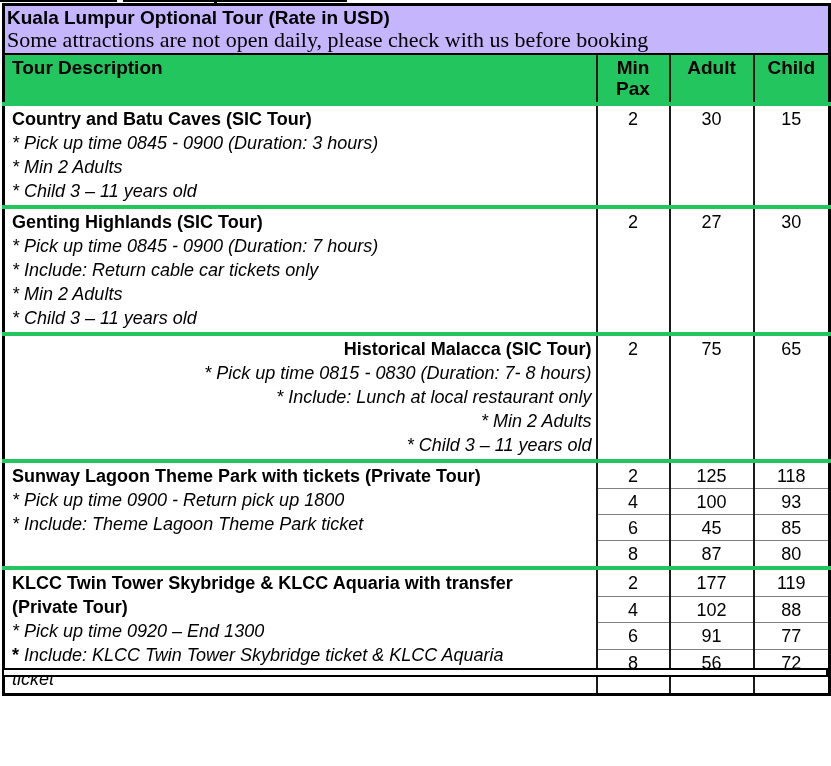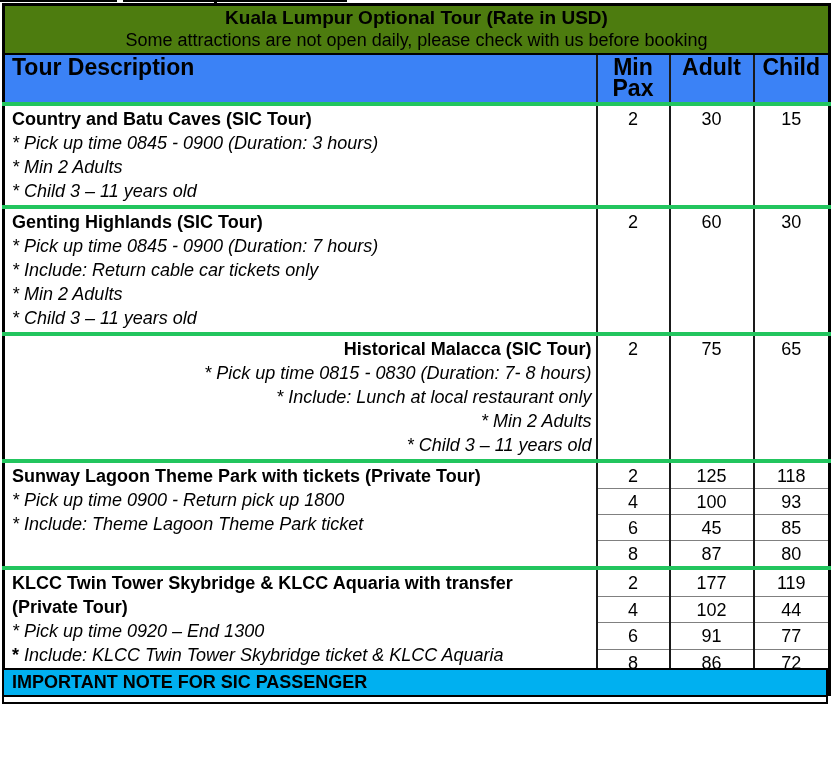--- a/index.html
+++ b/index.html
@@ -25,31 +25,30 @@
     table-layout: fixed;
   }
   table.tour-table td, table.tour-table th {
     border-left: 2px solid #1a1a1a;
     border-right: 2px solid #1a1a1a;
     border-top: 0; border-bottom: 0;
     vertical-align: top;
     overflow: hidden;
   }
   .title-cell {
-    background: #4d7c0f;
-    text-align: center;
+    background: #c4b5fd;
     border-bottom: 2px solid #000 !important;
     padding: 1px 2px 2px 2px;
   }
   .doc-title { font-size: 19px; font-weight: bold; line-height: 22px; }
-  .doc-subtitle { font-size: 18px; line-height: 22px; }
+  .doc-subtitle { font-size: 22px; line-height: 22px; font-family: Liberation Serif, serif; }
 
   tr.hdr th {
-    background: #3b82f6;
-    font-size: 23px;
+    background: #22c55e;
+    font-size: 19px;
     font-weight: bold;
     line-height: 21px;
     padding: 2px 3px 3px 3px;
     text-align: center;
     vertical-align: top;
     border-bottom: 2px solid #000;
   }
   tr.hdr th.desc-h { text-align: left; padding-left: 7px; }
 
   tr.section td { border-top: 4px solid #22c55e; }
@@ -141,21 +140,21 @@
 
     <tr class="section">
       <td class="desc" style="height:120px;">
         <div class="tour-name">Genting Highlands (SIC Tour)</div>
         <div class="tour-detail">* Pick up time 0845 - 0900 (Duration: 7 hours)</div>
         <div class="tour-detail">* Include: Return cable car tickets only</div>
         <div class="tour-detail">* Min 2 Adults</div>
         <div class="tour-detail">* Child 3 – 11 years old</div>
       </td>
       <td class="num">2</td>
-      <td class="num">60</td>
+      <td class="num">27</td>
       <td class="num">30</td>
     </tr>
 
     <tr class="section">
       <td class="desc" style="height:118px;text-align:right;">
         <div class="tour-name">Historical Malacca (SIC Tour)</div>
         <div class="tour-detail">* Pick up time 0815 - 0830 (Duration: 7- 8 hours)</div>
         <div class="tour-detail">* Include: Lunch at local restaurant only</div>
         <div class="tour-detail">* Min 2 Adults</div>
         <div class="tour-detail">* Child 3 – 11 years old</div>
@@ -199,38 +198,37 @@
         <div><span class="star-bold">*</span><span class="tour-detail"> Include: KLCC Twin Tower Skybridge ticket &amp; KLCC Aquaria</span></div>
         <div class="tour-detail">ticket</div>
       </td>
       <td class="num">2</td>
       <td class="num">177</td>
       <td class="num">119</td>
     </tr>
     <tr class="sub">
       <td class="num">4</td>
       <td class="num">102</td>
-      <td class="num">44</td>
+      <td class="num">88</td>
     </tr>
     <tr class="sub">
       <td class="num">6</td>
       <td class="num">91</td>
       <td class="num">77</td>
     </tr>
     <tr class="sub">
       <td class="num">8</td>
-      <td class="num">86</td>
+      <td class="num">56</td>
       <td class="num">72</td>
     </tr>
     <tr class="sub spacer-row">
       <td class="num"></td>
       <td class="num"></td>
       <td class="num"></td>
     </tr>
   </tbody>
     </table>
 </div>
 
 <div class="note-block">
-  <div class="note-band">IMPORTANT NOTE FOR SIC PASSENGER</div>
   <div class="note-body">
   </div>
 </div>
 
 </body></html>

